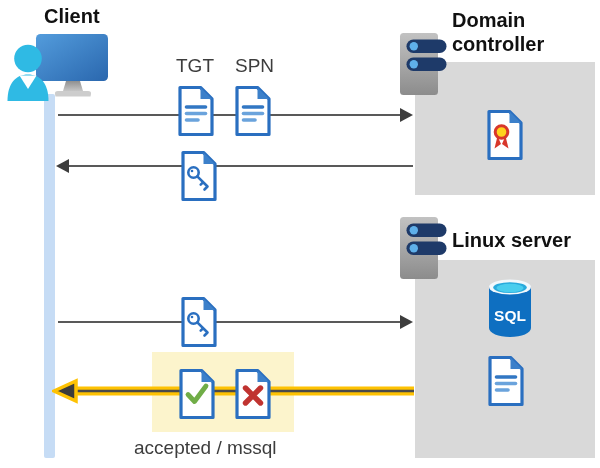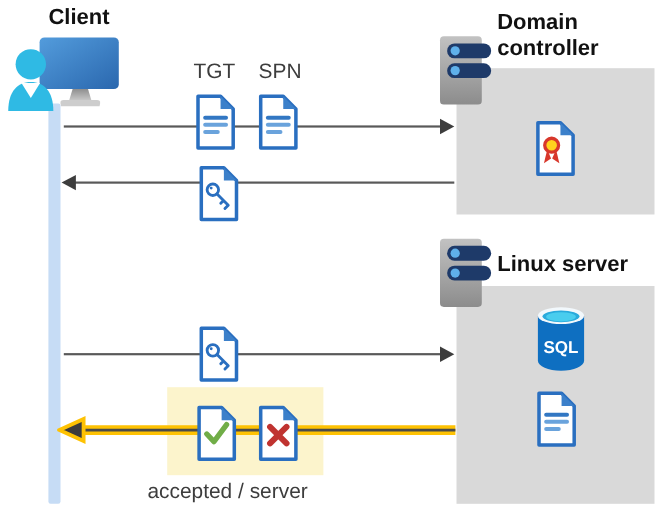--- a/index.html
+++ b/index.html
@@ -159,15 +159,15 @@
   </svg>
 
   <svg class="doc" style="left:177px;top:368px" viewBox="0 0 40 52">
     <use href="#sym-doc"></use>
       <use href="#sym-check"></use>
   </svg>
   <svg class="doc" style="left:233px;top:368px" viewBox="0 0 40 52">
     <use href="#sym-doc"></use>
       <use href="#sym-cross"></use>
   </svg>
-  <div class="sublabel" style="left:134px;top:436px;width:180px">accepted / server</div>
+  <div class="sublabel" style="left:134px;top:436px;width:180px">accepted / mssql</div>
 
 </div>
 
 </body></html>

